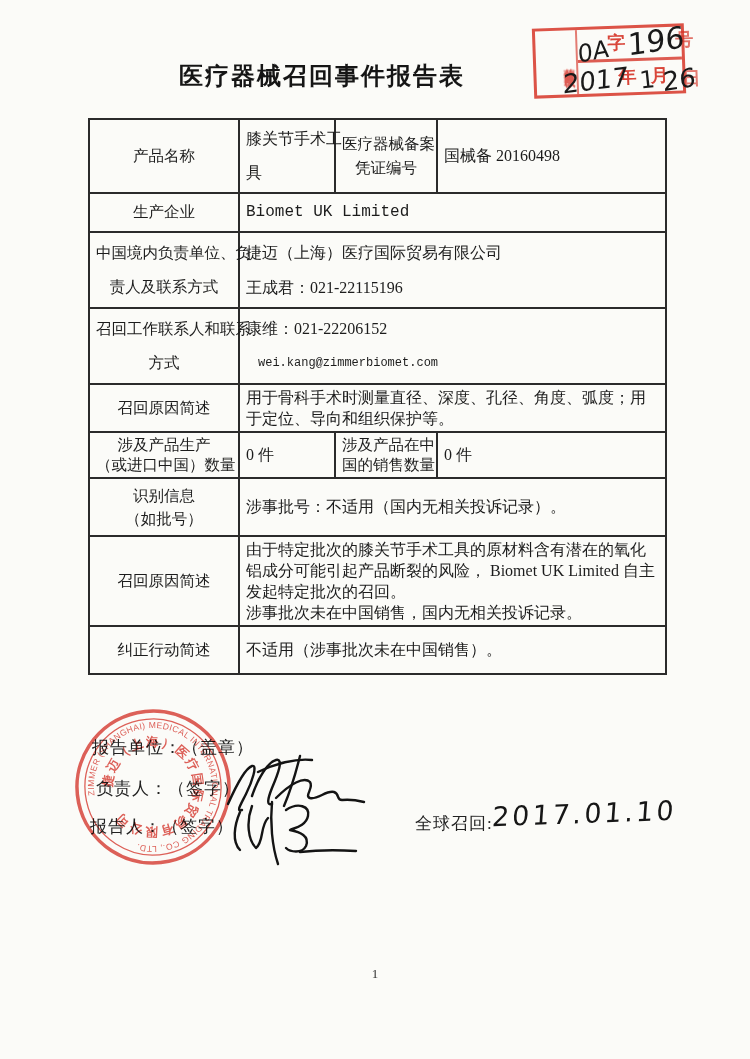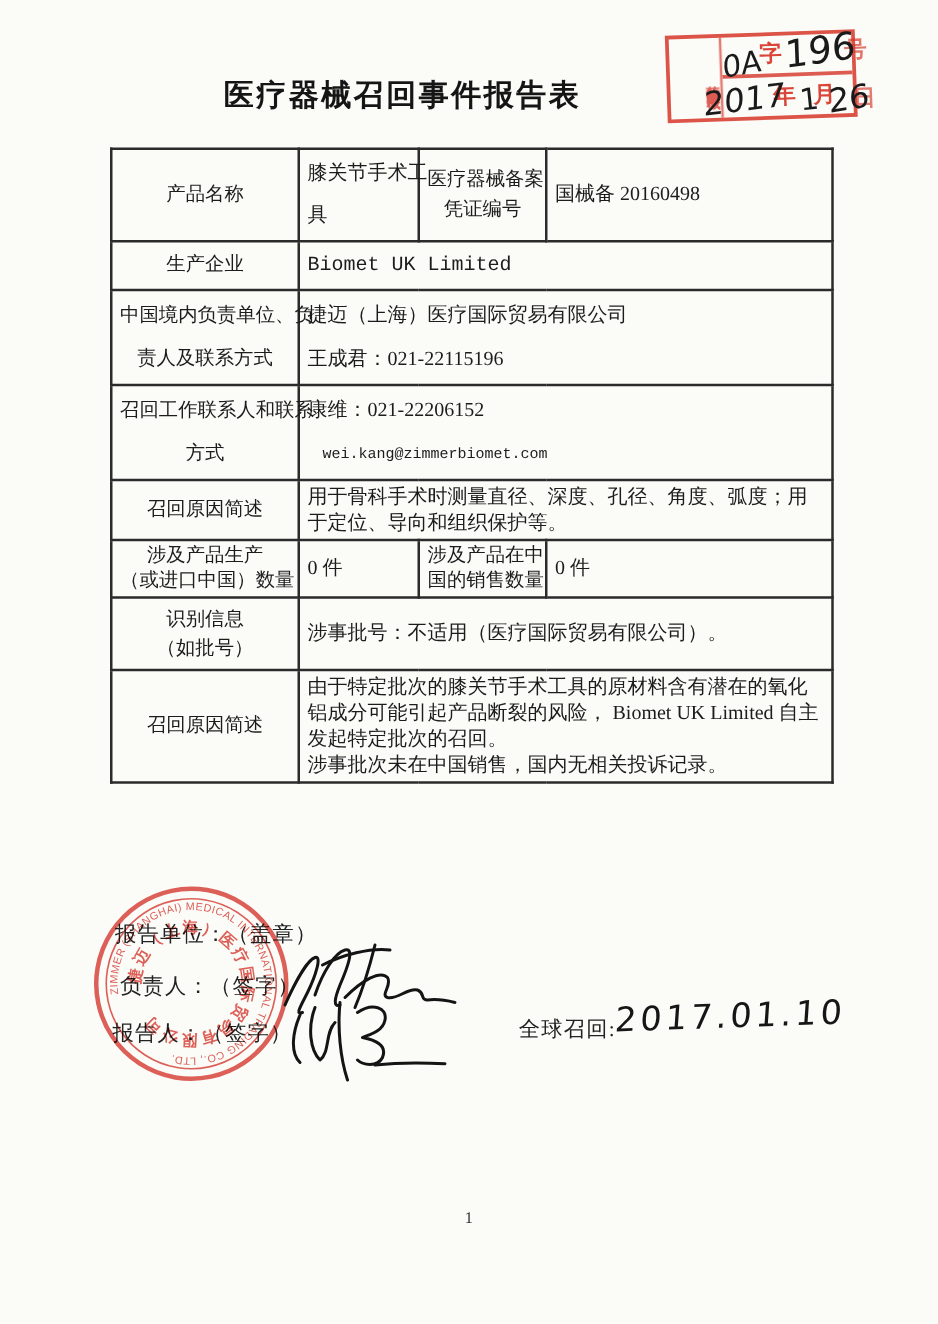--- a/index.html
+++ b/index.html
@@ -140,31 +140,39 @@
       <td class="val">
             <div class="ln">0 件</div>
           </td>
     </tr>
     <tr style="height:58px">
       <td class="lbl" style="line-height:23px;">
         <div class="ln" style="line-height:23px;">识别信息</div>
         <div class="ln" style="line-height:23px;">（如批号）</div>
       </td>
       <td class="val" colspan="3">
-            <div class="ln">涉事批号：不适用（医疗国际贸易有限公司）。</div>
+            <div class="ln">涉事批号：不适用（国内无相关投诉记录）。</div>
           </td>
     </tr>
     <tr style="height:86px">
       <td class="lbl">
             <div class="ln">召回原因简述</div>
           </td>
       <td class="val" colspan="3">
         <div class="para">由于特定批次的膝关节手术工具的原材料含有潜在的氧化铝成分可能引起产品断裂的风险， Biomet UK Limited 自主发起特定批次的召回。</div>
         <div class="para">涉事批次未在中国销售，国内无相关投诉记录。</div>
       </td>
+    </tr>
+    <tr style="height:48px">
+      <td class="lbl">
+            <div class="ln">纠正行动简述</div>
+          </td>
+      <td class="val" colspan="3">
+            <div class="ln">不适用（涉事批次未在中国销售）。</div>
+          </td>
     </tr>
   </tbody>
     </table>
 
   <div class="flabel" style="left:92px;top:736px;">报告单位：（盖章）</div>
   <div class="flabel" style="left:90px;top:815px;">报告人：（签字）</div>
   <div class="flabel" style="left:96px;top:777px;">负责人：（签字）</div>
   <div class="flabel" style="left:415px;top:812px;">全球召回:</div>
   <div class="date-hand">2017.01.10</div>
 

